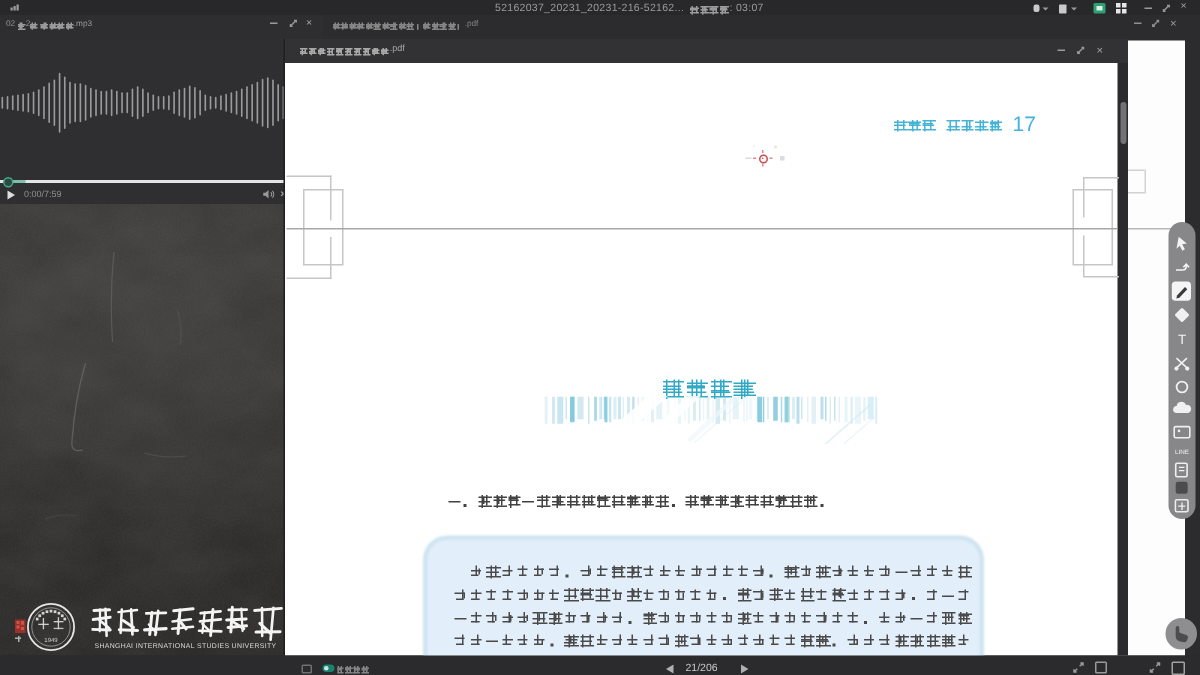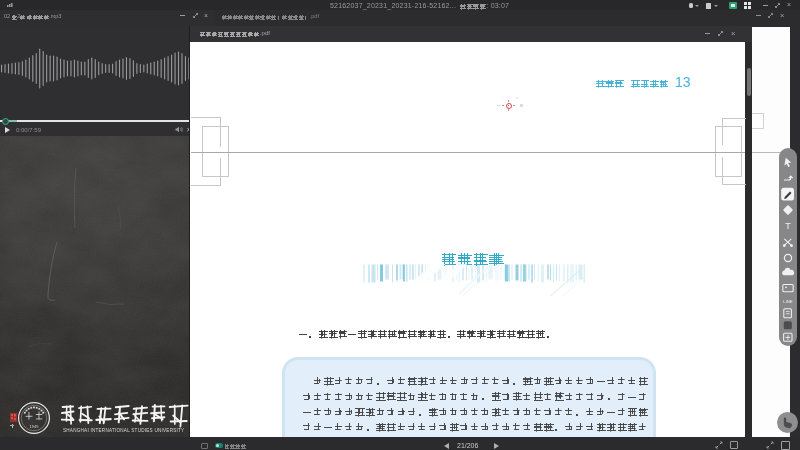--- a/index.html
+++ b/index.html
@@ -218,21 +218,21 @@
     <div style="position:absolute;left:718px;top:30.5px;width:5px;height:5px;">
       <svg width="5" height="5">
         <path d="M0.5 3 L0.5 4.5 L2 4.5 M4.5 2 L4.5 0.5 L3 0.5" stroke="#9a9a9a" stroke-width="0.9" fill="none"></path>
         <path d="M0.7 4.3 L4.3 0.7" stroke="#9a9a9a" stroke-width="0.9"></path>
       </svg>
     </div>
     <div style="position:absolute;left:731px;top:28.5px;font-size:7.5px;color:#a8a8a8;">×</div>
     <div style="position:absolute;left:745px;top:41.5px;width:7px;height:395.5px;background:#2b2b2d;"></div>
     <div style="position:absolute;left:747px;top:68px;width:4px;height:28px;background:#737376;border-radius:2px;"></div>
     <div style="position:absolute;left:596px;top:78px;height:10px;font-size:9.5px;line-height:10px;color:#44b4d6;white-space:nowrap;"><i style="display:inline-block;font-style:normal;filter:blur(0.2px);white-space:nowrap;"><b style="display:inline-block;width:8.55px;height:8.17px;margin-right:0.95px;vertical-align:bottom;background:linear-gradient(#44b4d6,#44b4d6) 0 12%/100% 1px,linear-gradient(#44b4d6,#44b4d6) 6% 50%/86% 1px,linear-gradient(#44b4d6,#44b4d6) 0 90%/100% 1px,linear-gradient(#44b4d6,#44b4d6) 26% 0/1px 96%,linear-gradient(#44b4d6,#44b4d6) 74% 4%/1px 82%;background-repeat:no-repeat;"></b><b style="display:inline-block;width:8.55px;height:8.17px;margin-right:0.95px;vertical-align:bottom;background:linear-gradient(#44b4d6,#44b4d6) 0 16%/100% 1px,linear-gradient(#44b4d6,#44b4d6) 6% 50%/86% 1px,linear-gradient(#44b4d6,#44b4d6) 0 90%/100% 1px,linear-gradient(#44b4d6,#44b4d6) 34% 0/1px 96%,linear-gradient(#44b4d6,#44b4d6) 74% 4%/1px 82%,linear-gradient(#44b4d6,#44b4d6) 8% 30%/80% 1px;background-repeat:no-repeat;"></b><b style="display:inline-block;width:8.55px;height:8.17px;margin-right:0.95px;vertical-align:bottom;background:linear-gradient(#44b4d6,#44b4d6) 0 8%/100% 1px,linear-gradient(#44b4d6,#44b4d6) 6% 50%/86% 1px,linear-gradient(#44b4d6,#44b4d6) 0 90%/100% 1px,linear-gradient(#44b4d6,#44b4d6) 18% 0/1px 96%,linear-gradient(#44b4d6,#44b4d6) 66% 4%/1px 82%,linear-gradient(#44b4d6,#44b4d6) 8% 30%/80% 1px;background-repeat:no-repeat;"></b></i><span style="display:inline-block;width:7px;"></span><i style="display:inline-block;font-style:normal;filter:blur(0.2px);white-space:nowrap;"><b style="display:inline-block;width:8.55px;height:8.17px;margin-right:0.95px;vertical-align:bottom;background:linear-gradient(#44b4d6,#44b4d6) 0 8%/100% 1px,linear-gradient(#44b4d6,#44b4d6) 6% 56%/86% 1px,linear-gradient(#44b4d6,#44b4d6) 0 84%/100% 1px,linear-gradient(#44b4d6,#44b4d6) 26% 0/1px 96%,linear-gradient(#44b4d6,#44b4d6) 74% 4%/1px 82%;background-repeat:no-repeat;"></b><b style="display:inline-block;width:8.55px;height:8.17px;margin-right:0.95px;vertical-align:bottom;background:linear-gradient(#44b4d6,#44b4d6) 0 8%/100% 1px,linear-gradient(#44b4d6,#44b4d6) 6% 56%/86% 1px,linear-gradient(#44b4d6,#44b4d6) 0 84%/100% 1px,linear-gradient(#44b4d6,#44b4d6) 34% 0/1px 96%,linear-gradient(#44b4d6,#44b4d6) 66% 4%/1px 82%,linear-gradient(#44b4d6,#44b4d6) 46% 20%/1px 60%;background-repeat:no-repeat;"></b><b style="display:inline-block;width:8.55px;height:8.17px;margin-right:0.95px;vertical-align:bottom;background:linear-gradient(#44b4d6,#44b4d6) 0 12%/100% 1px,linear-gradient(#44b4d6,#44b4d6) 6% 56%/86% 1px,linear-gradient(#44b4d6,#44b4d6) 0 90%/100% 1px,linear-gradient(#44b4d6,#44b4d6) 34% 0/1px 96%,linear-gradient(#44b4d6,#44b4d6) 66% 4%/1px 82%;background-repeat:no-repeat;"></b><b style="display:inline-block;width:8.55px;height:8.17px;margin-right:0.95px;vertical-align:bottom;background:linear-gradient(#44b4d6,#44b4d6) 0 12%/100% 1px,linear-gradient(#44b4d6,#44b4d6) 6% 56%/86% 1px,linear-gradient(#44b4d6,#44b4d6) 0 90%/100% 1px,linear-gradient(#44b4d6,#44b4d6) 18% 0/1px 96%,linear-gradient(#44b4d6,#44b4d6) 66% 4%/1px 82%,linear-gradient(#44b4d6,#44b4d6) 46% 20%/1px 60%,linear-gradient(#44b4d6,#44b4d6) 8% 30%/80% 1px;background-repeat:no-repeat;"></b></i></div>
-    <div style="position:absolute;left:675px;top:74.5px;font-size:14px;line-height:15px;color:#42b2e2;">13</div>
+    <div style="position:absolute;left:675px;top:74.5px;font-size:14px;line-height:15px;color:#42b2e2;">17</div>
     <div style="position:absolute;left:505.5px;top:102.5px;width:6px;height:6px;border-radius:50%;border:1.4px solid #c94a4e;background:#fff;">
       <div style="position:absolute;left:1.1px;top:1.1px;width:1.4px;height:1.4px;border-radius:50%;background:#c33;"></div>
     </div>
     <div style="position:absolute;left:508px;top:99.5px;width:1px;height:2px;background:#d98a8c;"></div>
     <div style="position:absolute;left:508px;top:109px;width:1px;height:2px;background:#d98a8c;"></div>
     <div style="position:absolute;left:502px;top:105.2px;width:2px;height:1px;background:#d98a8c;"></div>
     <div style="position:absolute;left:513px;top:105.2px;width:2px;height:1px;background:#d98a8c;"></div>
     <div style="position:absolute;left:497px;top:104.5px;width:4px;height:1.2px;background:#d9d9d9;"></div>
     <div style="position:absolute;left:519.5px;top:104px;width:3px;height:2.5px;background:#dcdcdc;"></div>
     <div style="position:absolute;left:501.5px;top:96.5px;width:1.8px;height:1.8px;background:#f0d5de;border-radius:50%;"></div>

